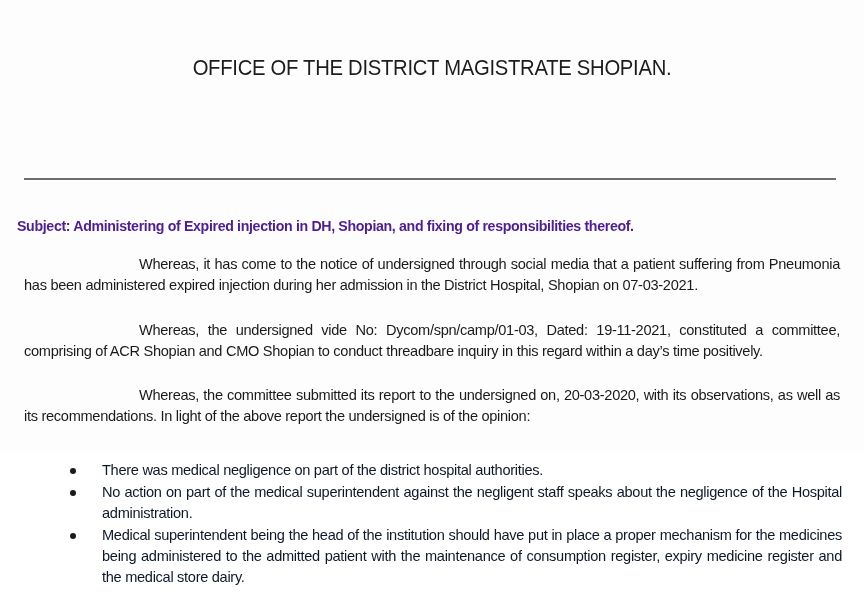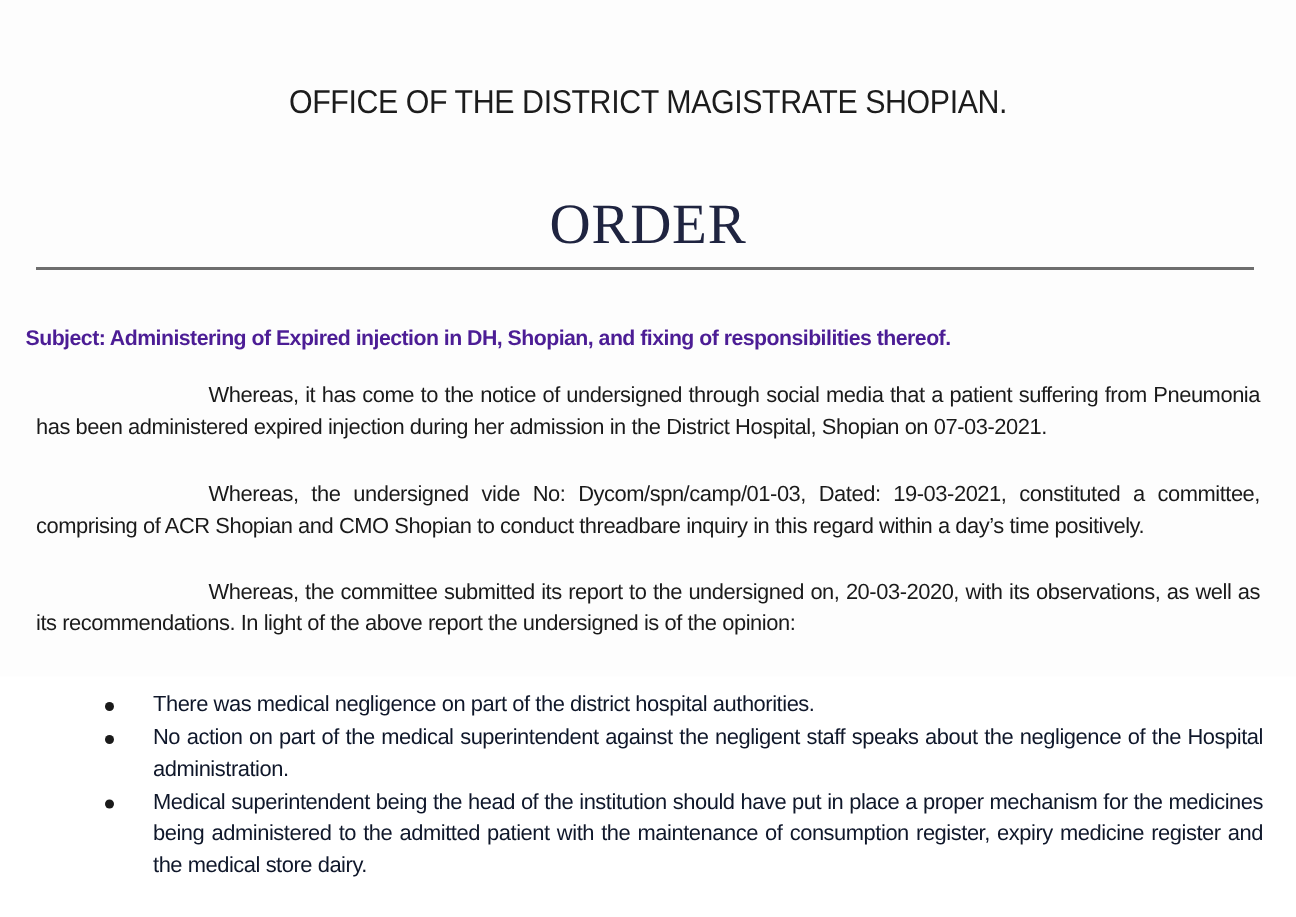--- a/index.html
+++ b/index.html
@@ -109,29 +109,28 @@
       background: #1a1a1a;
     }
   </style>
 </head>
 <body>
 
 <div class="page">
 
   <div class="office-title">OFFICE OF THE DISTRICT MAGISTRATE SHOPIAN.</div>
 
-  <div class="order-title">ORDER</div>
 
   <div class="rule"></div>
 
   <div class="subject">Subject: Administering of Expired injection in DH, Shopian, and fixing of responsibilities thereof.</div>
 
   <div class="body-text p1"><span class="indent"></span><span>Whereas, it has come to the notice of undersigned through social media that a patient suffering from Pneumonia has been administered expired injection during her admission in the District Hospital, Shopian on 07-03-2021.</span></div>
 
-  <div class="body-text p2"><span class="indent"></span><span>Whereas, the undersigned vide No: Dycom/spn/camp/01-03, Dated: 19-03-2021, constituted a committee,  comprising of ACR Shopian and CMO Shopian to conduct threadbare inquiry in this regard within a day’s time positively.</span></div>
+  <div class="body-text p2"><span class="indent"></span><span>Whereas, the undersigned vide No: Dycom/spn/camp/01-03, Dated: 19-11-2021, constituted a committee,  comprising of ACR Shopian and CMO Shopian to conduct threadbare inquiry in this regard within a day’s time positively.</span></div>
 
   <div class="body-text p3"><span class="indent"></span><span>Whereas, the committee submitted its report to the undersigned on, 20-03-2020, with its observations, as well as its recommendations. In light of the above report the undersigned is of the opinion:</span></div>
 
   <ul class="bullets">
     <li>
       <span class="bullet-dot"></span>
       <span>There was medical negligence on part of the district hospital authorities.</span>
     </li>
     <li>
       <span class="bullet-dot"></span>

